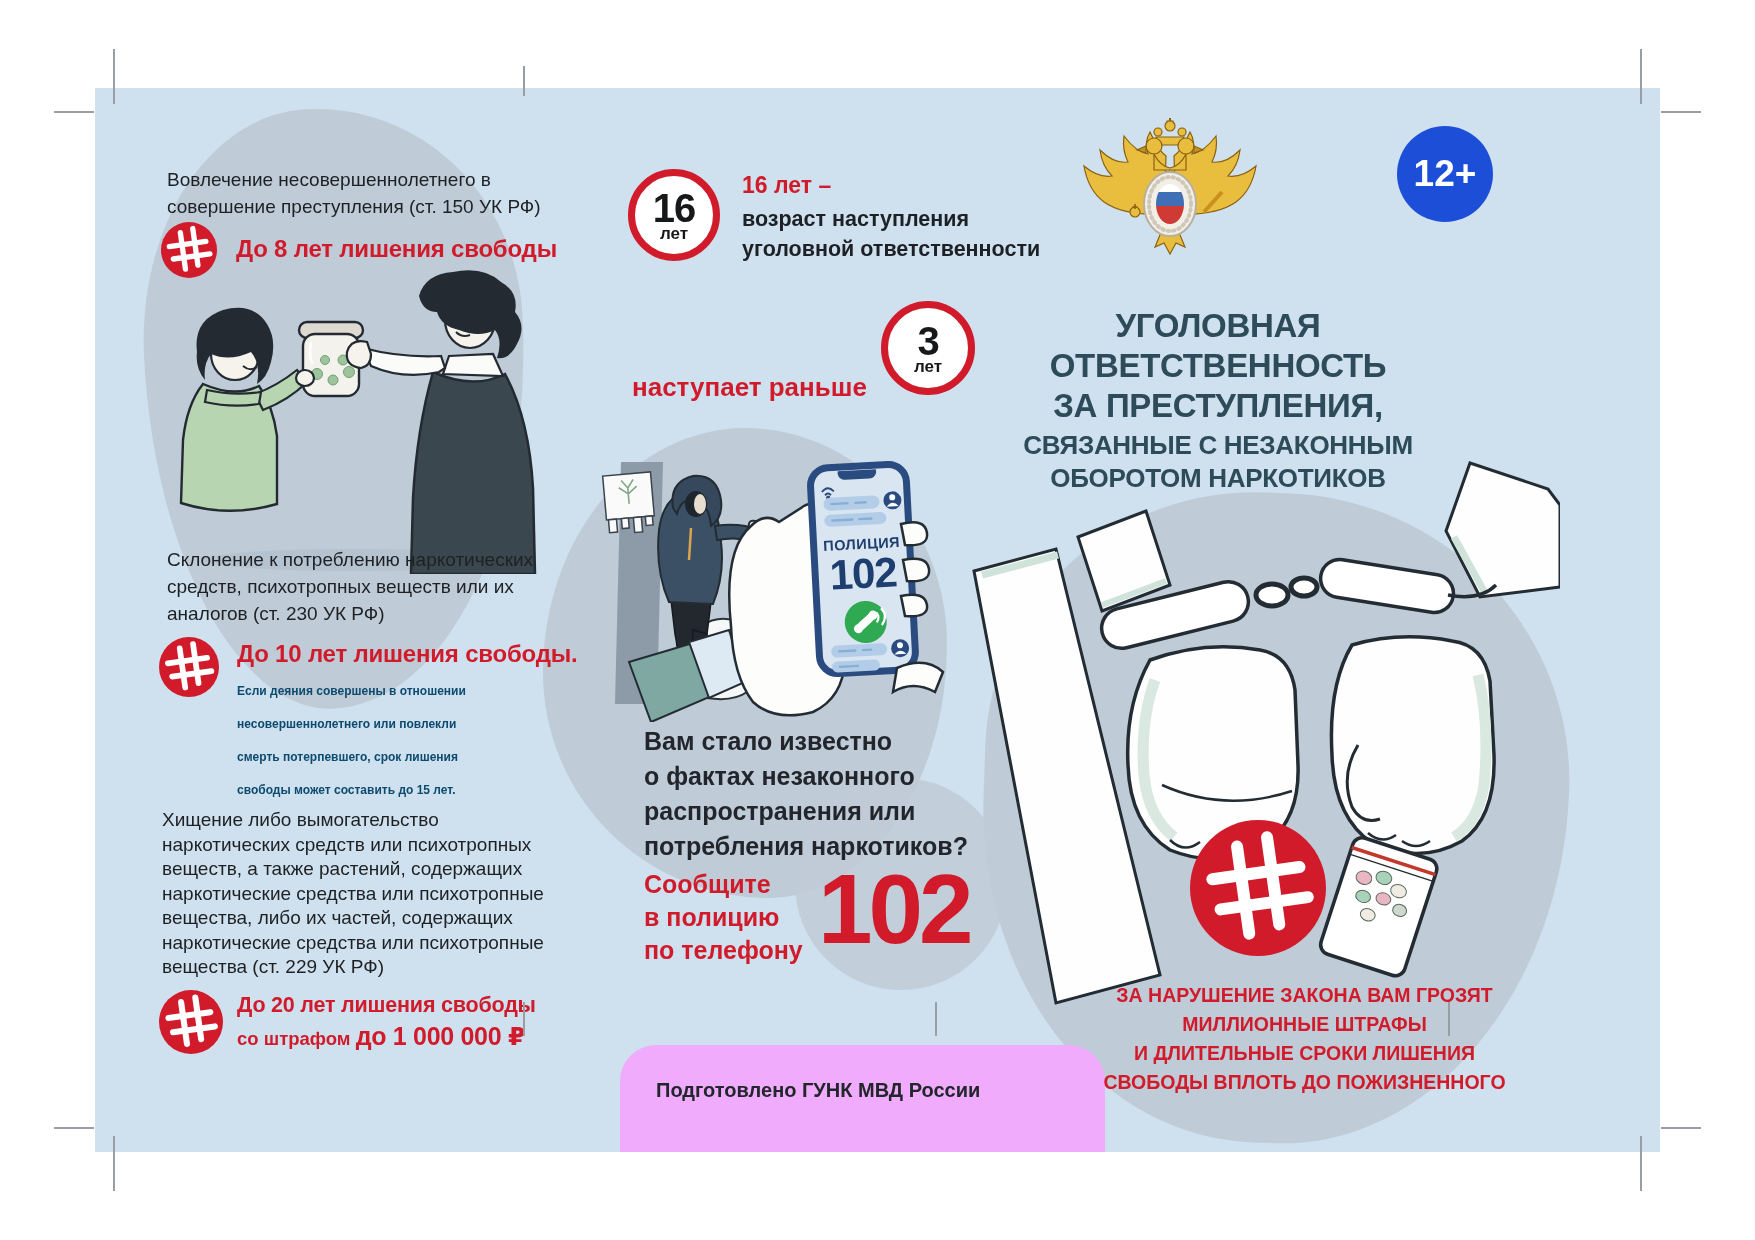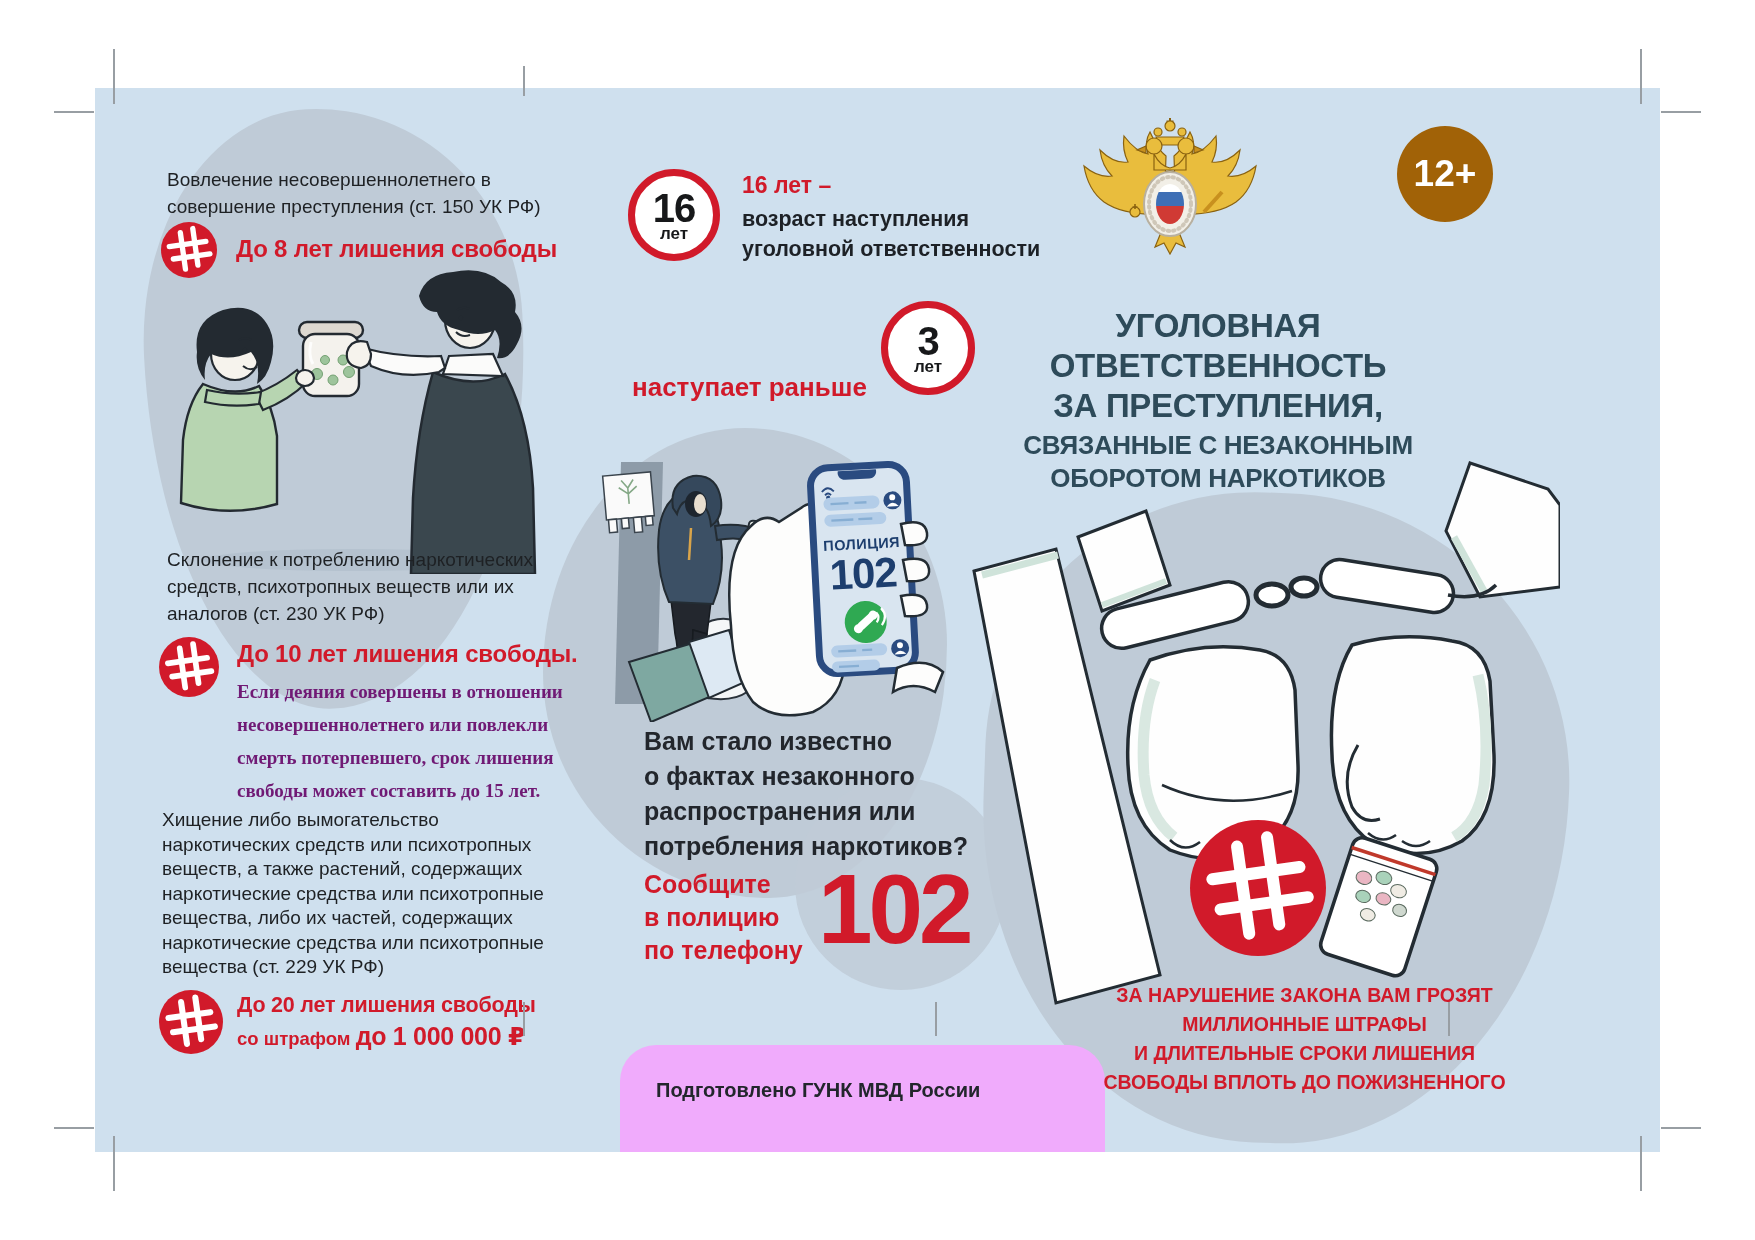--- a/index.html
+++ b/index.html
@@ -18,21 +18,21 @@
   .para{position:absolute;color:#1e2124;font-size:19px;line-height:27px;}
   .penalty{position:absolute;font-size:24px;font-weight:800;color:#d11a2a;letter-spacing:-.2px;}
   .bars-icon{position:absolute;display:block;}
   #l-p1{left:72px;top:78px;width:395px;}
   #l-bars1{left:66px;top:134px;width:56px;height:56px;}
   #l-pen1{left:141px;top:147px;}
   #illu-left{position:absolute;left:58px;top:180px;width:386px;height:306px;}
   #l-p2{left:72px;top:458px;width:395px;}
   #l-bars2{left:64px;top:549px;width:60px;height:60px;}
   #l-pen2{left:142px;top:552px;}
-  #l-note2{position:absolute;left:142px;top:587px;width:330px;font-size:19px;font-weight:700;line-height:33px;color:#701a75;font-family:Liberation Serif, serif;}
+  #l-note2{position:absolute;left:142px;top:587px;width:330px;font-size:12px;font-weight:700;line-height:33px;color:#0c4a6e;}
   #l-p3{left:67px;top:720px;width:405px;line-height:24.5px;}
   #l-bars3{left:64px;top:902px;width:64px;height:64px;}
   #l-pen3{left:142px;top:905px;font-size:21.5px;}
   #l-fine{position:absolute;left:142px;top:934px;color:#d11a2a;white-space:nowrap;}
   #l-fine .fine-prefix{font-size:18.5px;font-weight:700;}
   #l-fine .fine-amount{font-size:25px;font-weight:800;letter-spacing:-.3px;}
   .age-badge{position:absolute;background:#ffffff;border:7px solid #d11a2a;border-radius:50%;
     display:flex;flex-direction:column;align-items:center;justify-content:center;color:#17181a;box-sizing:border-box;}
   .age-badge .num{font-size:40px;font-weight:800;line-height:36px;letter-spacing:-1px;}
   .age-badge .unit{font-size:17px;font-weight:700;line-height:15px;}
@@ -43,21 +43,21 @@
   #m-agehead .rest{font-size:21.5px;font-weight:800;color:#1d2126;line-height:30px;}
   #m-early{position:absolute;left:537px;top:198px;font-size:22px;font-weight:800;line-height:27px;color:#1d2126;}
   #m-early-red{position:absolute;left:537px;top:284px;font-size:26px;font-weight:800;color:#d11a2a;}
   #illu-mid{position:absolute;left:448px;top:342px;width:404px;height:292px;}
   #m-question{position:absolute;left:549px;top:636px;font-size:25px;font-weight:800;line-height:35px;color:#22262c;}
   #m-cta{position:absolute;left:549px;top:780px;font-size:25px;font-weight:800;line-height:33px;color:#d11a2a;}
   #m-cta-num{position:absolute;left:723px;top:772px;font-size:98px;font-weight:800;color:#d11a2a;letter-spacing:-4px;line-height:1;}
   #m-footer{position:absolute;left:525px;top:957px;width:485px;height:107px;background:#f0abfc;border-radius:36px 36px 0 0;}
   #m-footer .txt{padding:34px 0 0 36px;font-size:20px;font-weight:800;color:#22262c;}
   #r-emblem{position:absolute;left:985px;top:28px;width:180px;height:172px;}
-  #r-badge12{position:absolute;left:1302px;top:38px;width:96px;height:96px;border-radius:50%;background:#a16207;
+  #r-badge12{position:absolute;left:1302px;top:38px;width:96px;height:96px;border-radius:50%;background:#1d4ed8;
     color:#ffffff;font-size:37px;font-weight:800;display:flex;align-items:center;justify-content:center;}
   #r-title{position:absolute;left:893px;top:218px;width:460px;text-align:center;color:#2e4b5a;letter-spacing:-.3px;}
   #r-title .big{font-size:33px;font-weight:800;line-height:40px;}
   #r-title .small{font-size:26px;font-weight:800;line-height:33px;margin-top:3px;}
   #illu-right{position:absolute;left:865px;top:357px;width:600px;height:560px;}
   #r-warning{position:absolute;left:977px;top:893px;width:465px;text-align:center;font-size:19.5px;font-weight:800;line-height:29px;color:#d11a2a;}
   .mark{position:absolute;background:#989ea3;}
   .mark.v{width:1.5px;}
   .mark.h{height:1.5px;}
   svg text{font-family:"Liberation Sans","DejaVu Sans",sans-serif;font-weight:bold;}

